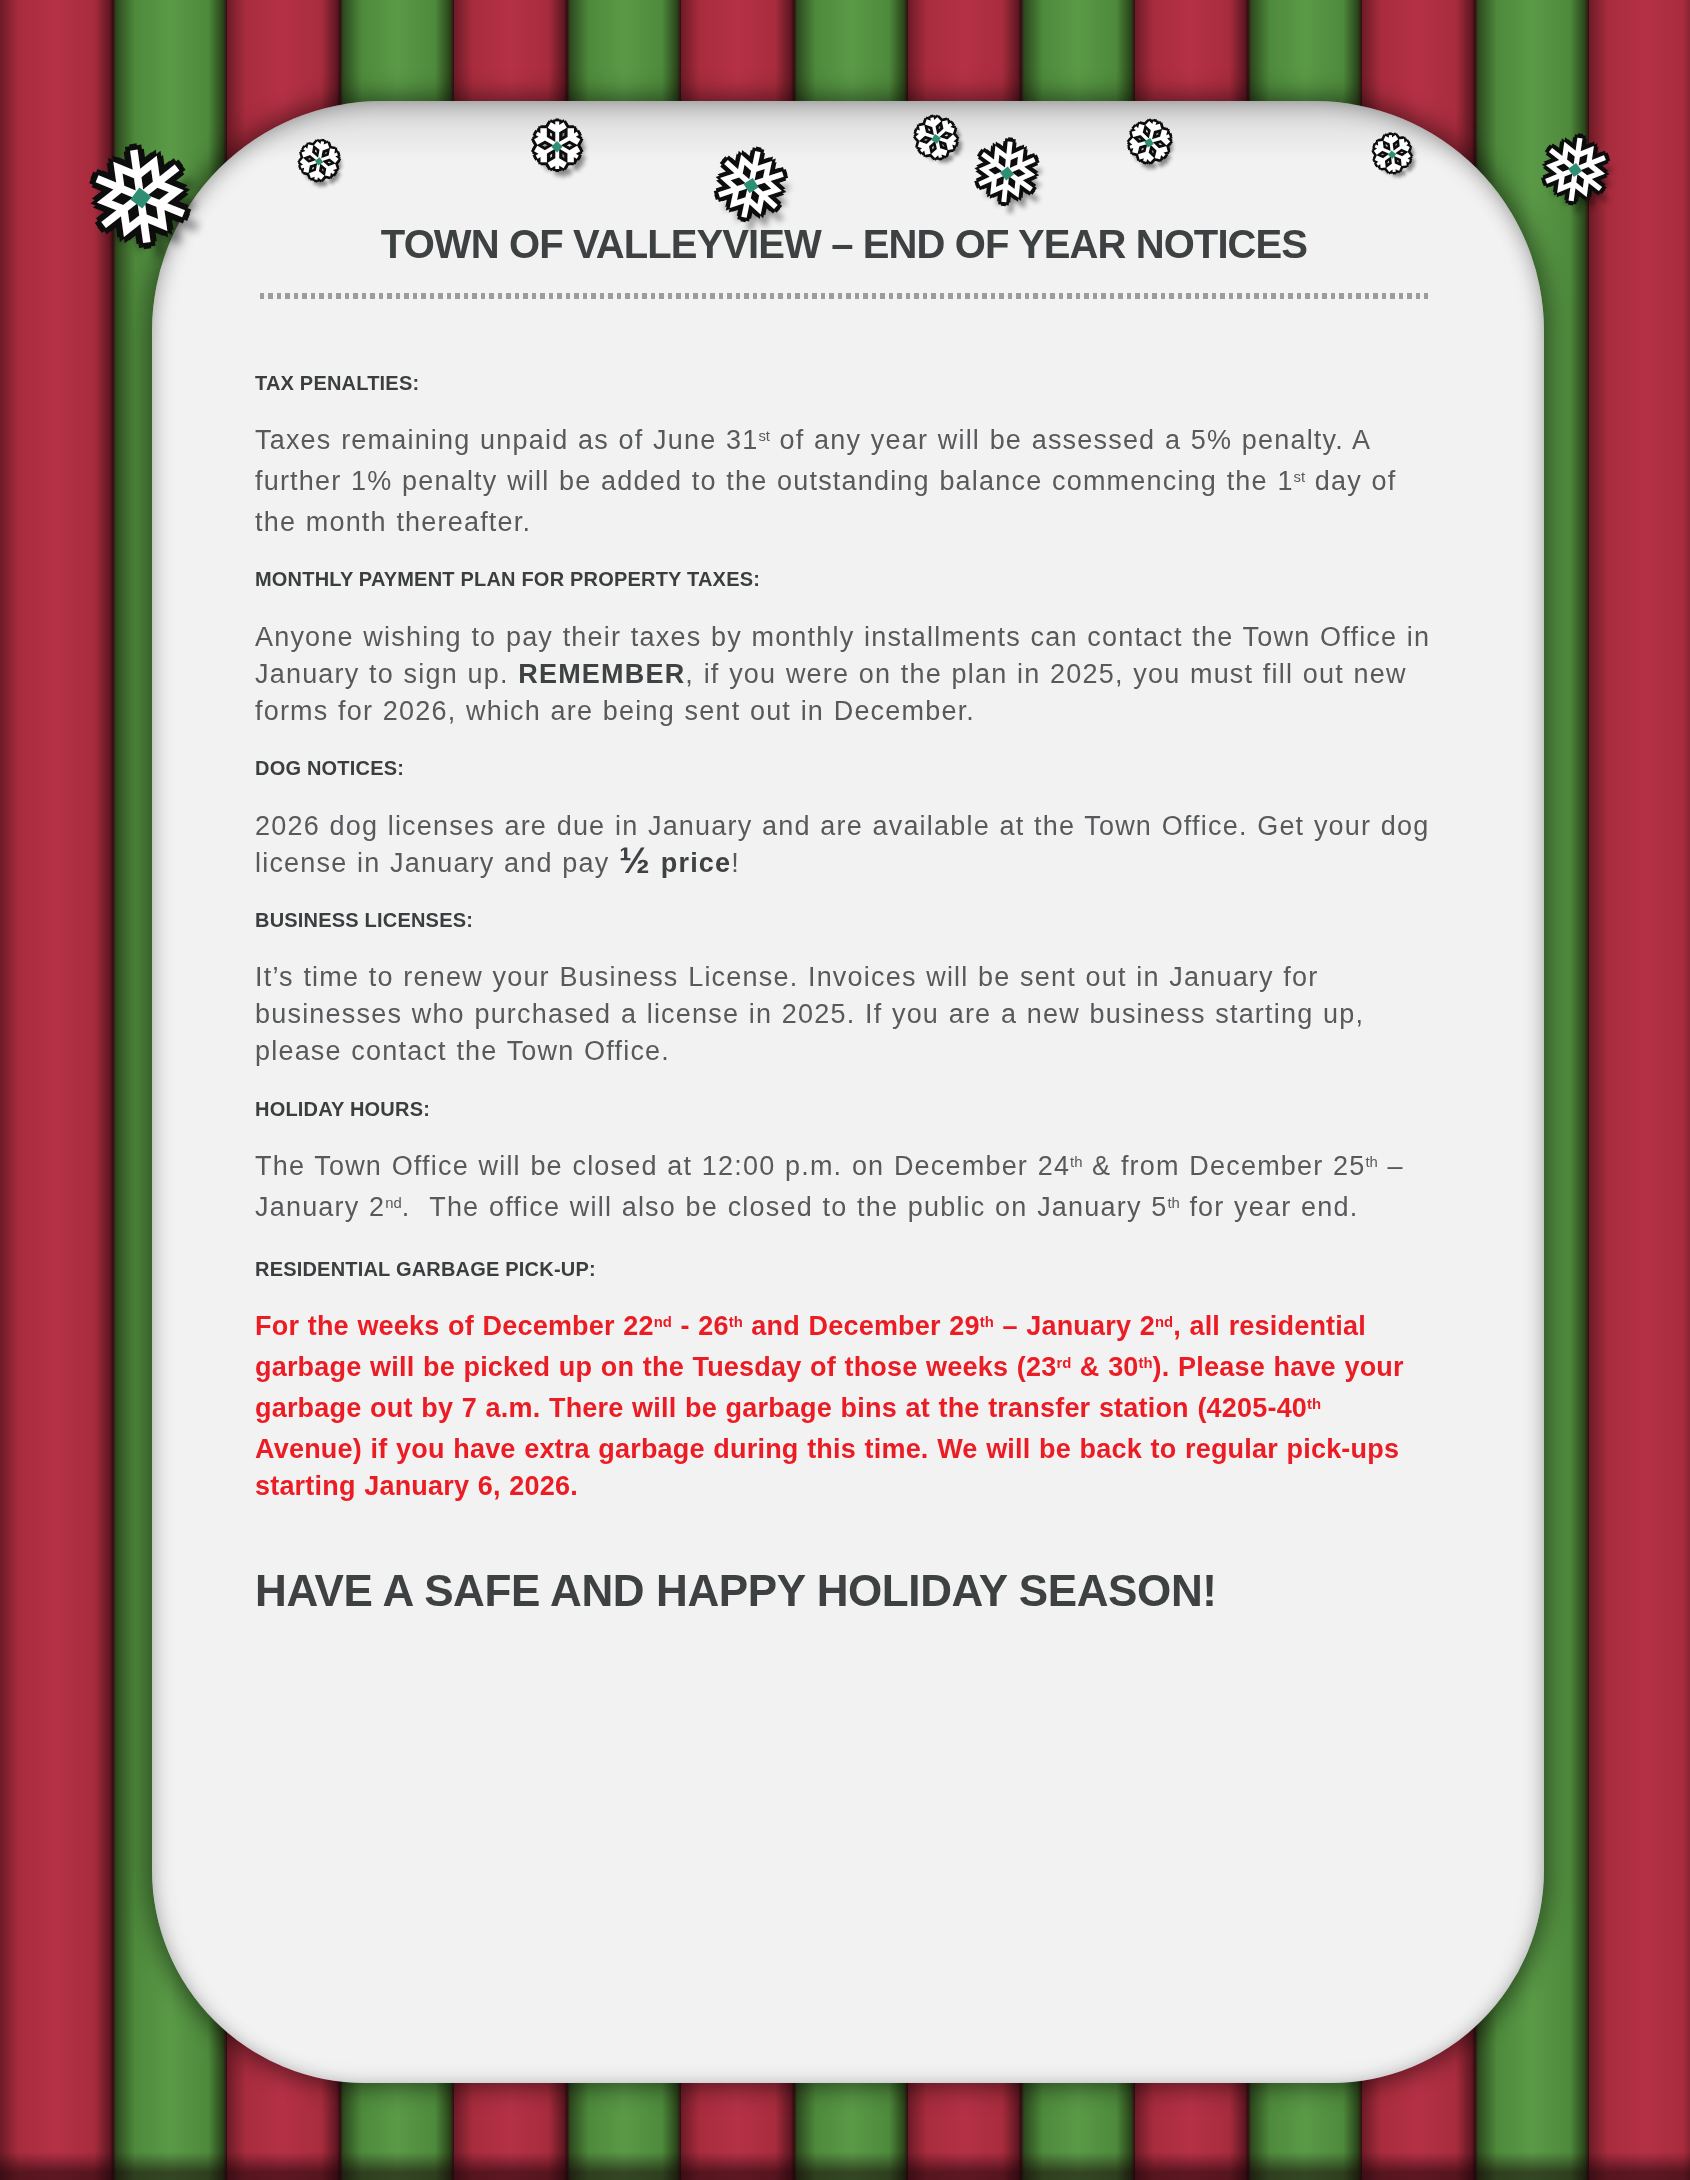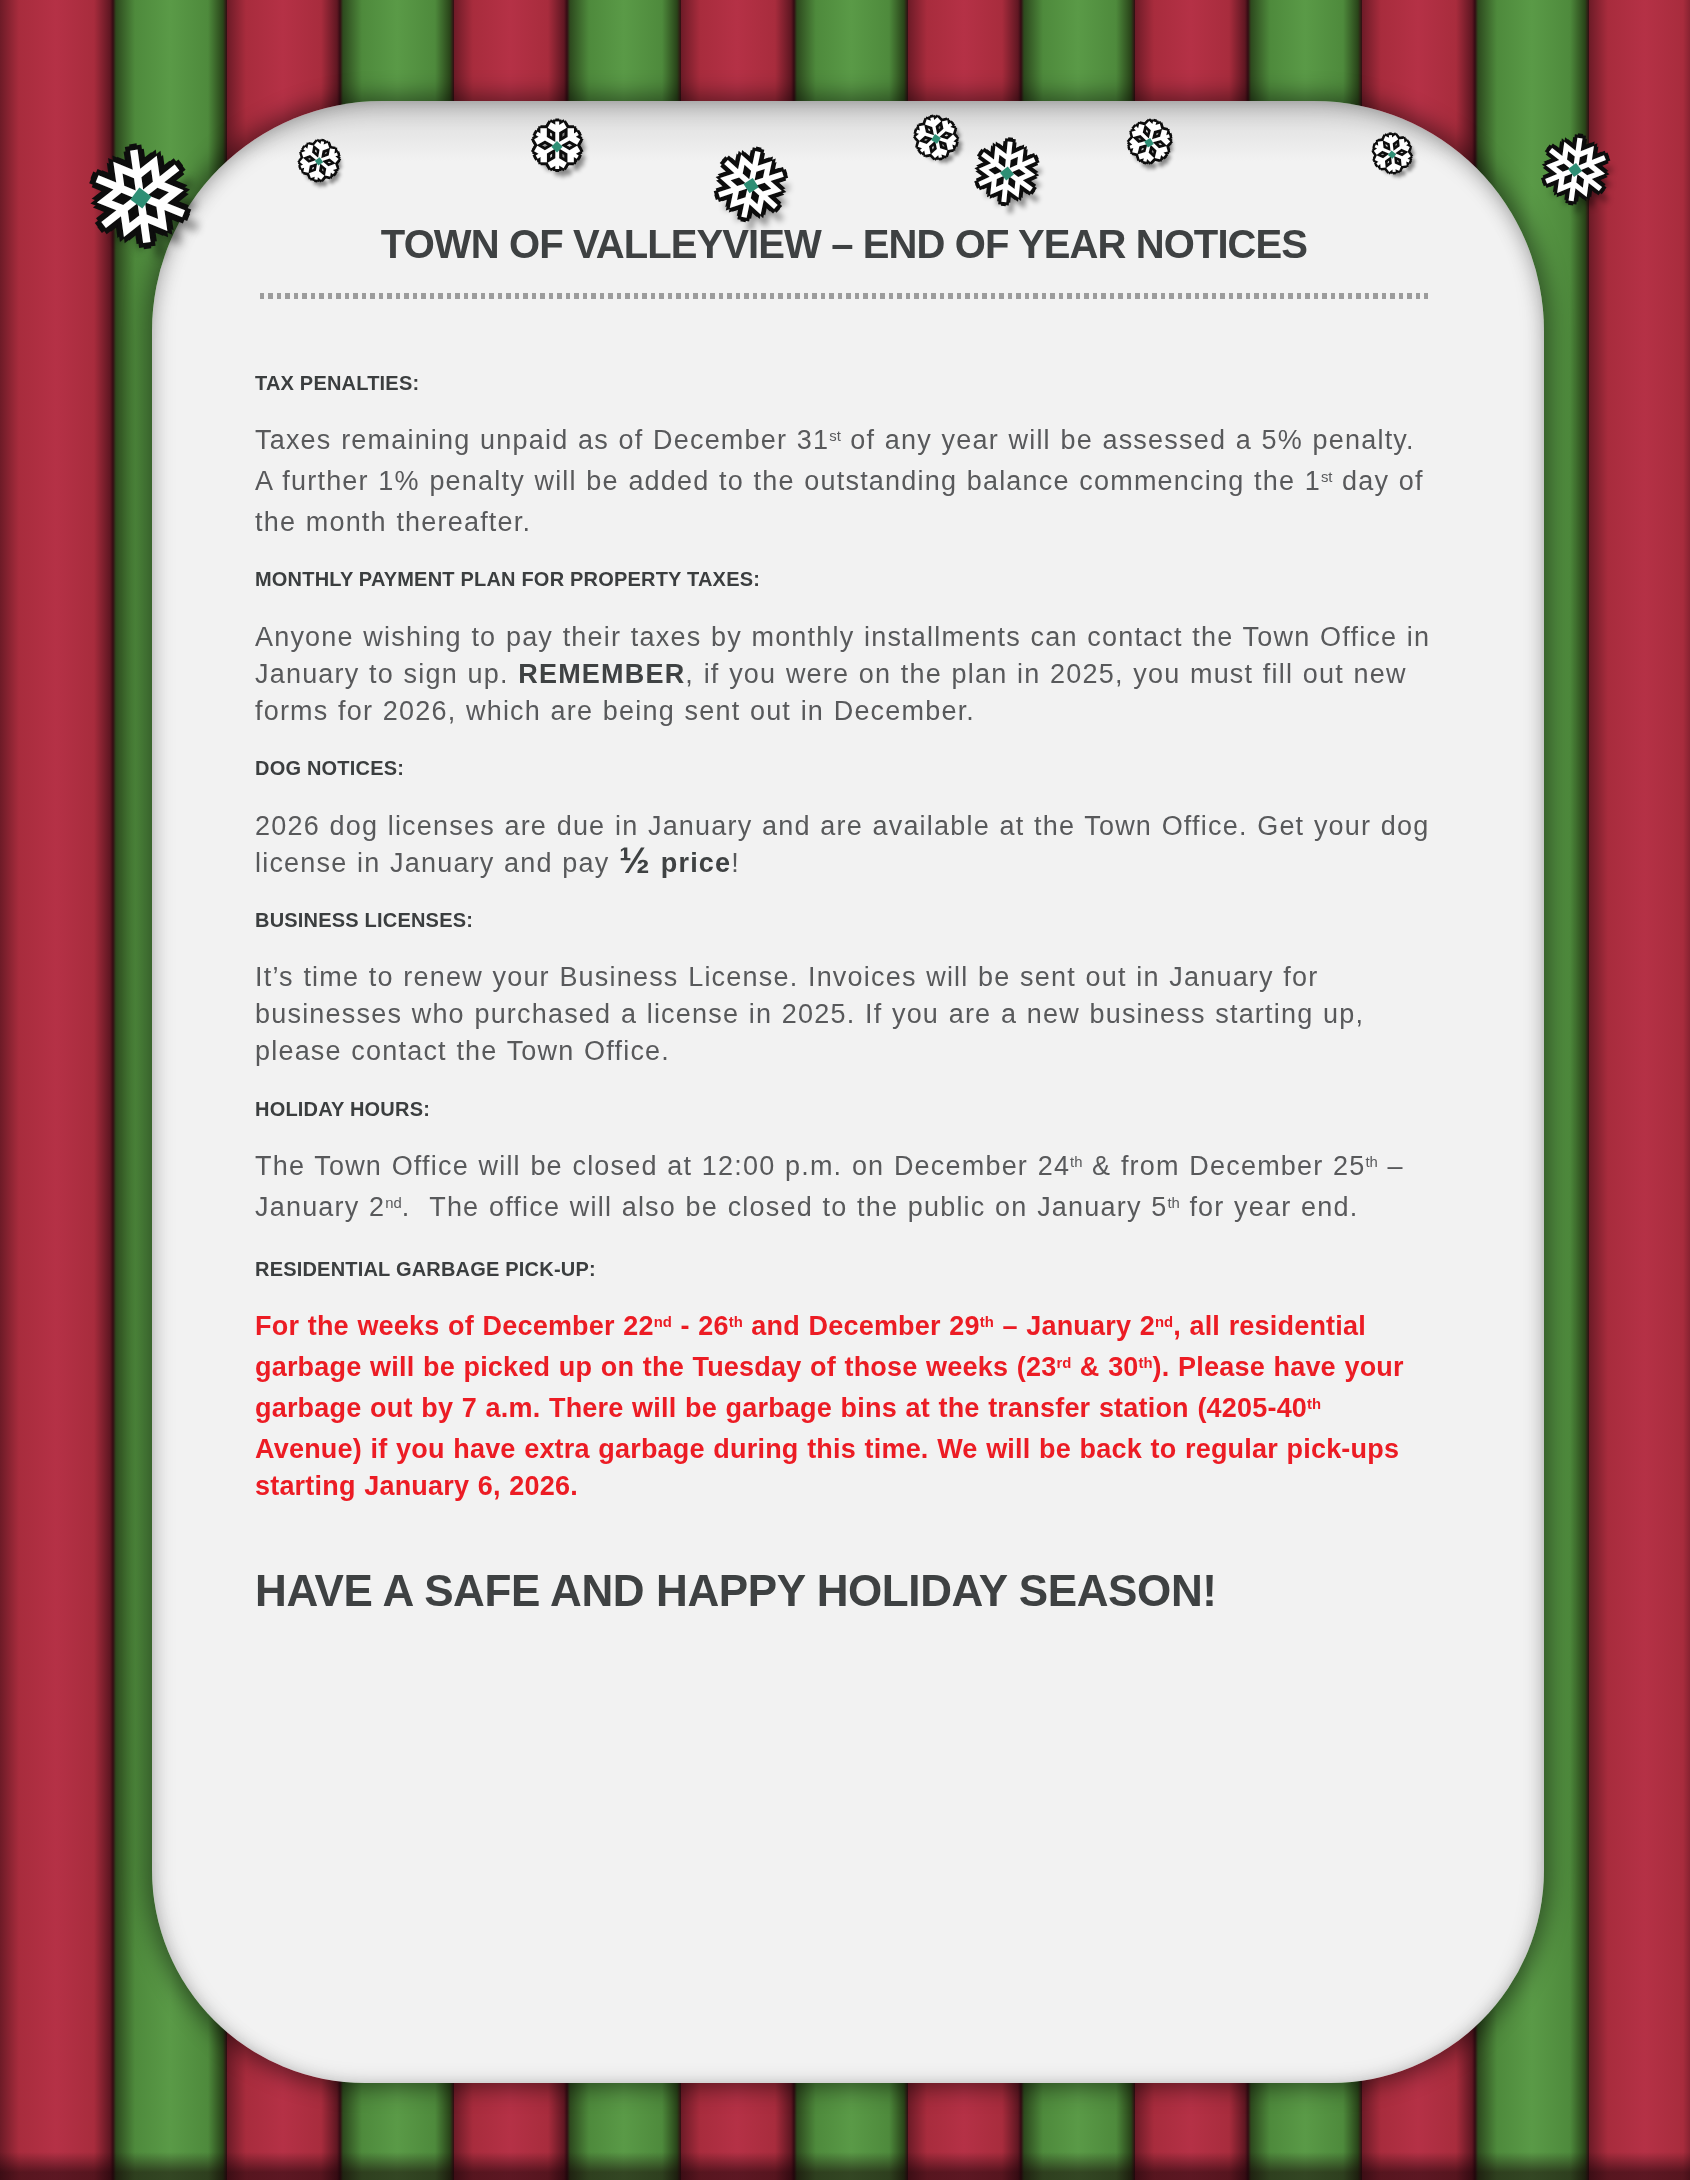--- a/index.html
+++ b/index.html
@@ -72,21 +72,21 @@
 </head>
 <body>
 
 <div class="card">
   <div class="content">
     <h1 class="page-title">TOWN OF VALLEYVIEW – END OF YEAR NOTICES</h1>
     <div class="divider"></div>
     <div id="sections">
         <section class="notice-section">
           <h2>TAX PENALTIES:</h2>
-          <p><span class="seg">Taxes remaining unpaid as of December 31</span><span class="seg sup">st</span><span class="seg"> of any year will be assessed a 5% penalty. A further 1% penalty will be added to the outstanding balance commencing the 1</span><span class="seg sup">st</span><span class="seg"> day of the month thereafter.</span></p>
+          <p><span class="seg">Taxes remaining unpaid as of June 31</span><span class="seg sup">st</span><span class="seg"> of any year will be assessed a 5% penalty. A further 1% penalty will be added to the outstanding balance commencing the 1</span><span class="seg sup">st</span><span class="seg"> day of the month thereafter.</span></p>
         </section>
         <section class="notice-section">
           <h2>MONTHLY PAYMENT PLAN FOR PROPERTY TAXES:</h2>
           <p><span class="seg">Anyone wishing to pay their taxes by monthly installments can contact the Town Office in January to sign up. </span><span class="seg b">REMEMBER</span><span class="seg">, if you were on the plan in 2025, you must fill out new forms for 2026, which are being sent out in December.</span></p>
         </section>
         <section class="notice-section">
           <h2>DOG NOTICES:</h2>
           <p><span class="seg">2026 dog licenses are due in January and are available at the Town Office. Get your dog license in January and pay </span><span class="seg b big">½</span><span class="seg b"> price</span><span class="seg">!</span></p>
         </section>
         <section class="notice-section">

